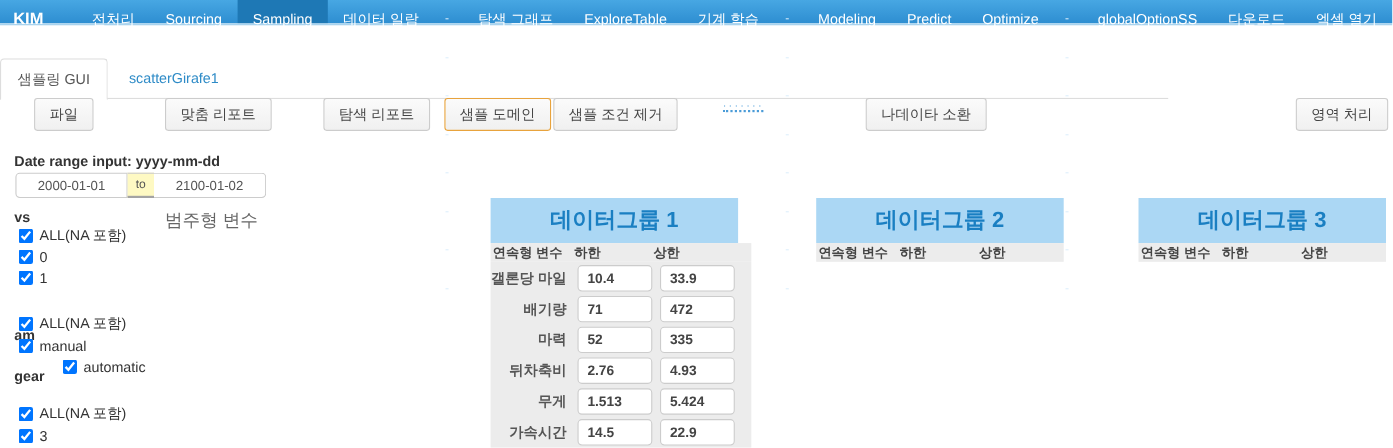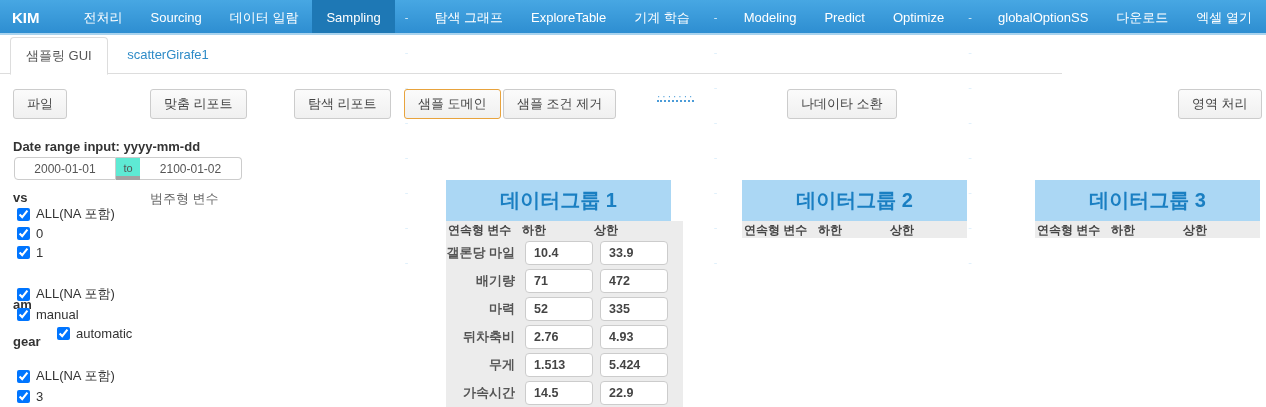--- a/index.html
+++ b/index.html
@@ -1,31 +1,31 @@
 <!DOCTYPE html>
 <html><head>
 <meta charset="utf-8">
 <style>
   * { margin:0; padding:0; box-sizing:border-box; }
   html,body { background:#fff; }
   body { font-family:"Liberation Sans","DejaVu Sans",sans-serif; }
   #page { position:relative; width:1266px; height:407px; overflow:hidden; background:#fff; }
 
   
-  .navbar { position:absolute; top:0; left:0; width:1266px; height:35px;
+  .navbar { position:absolute; top:0; left:0; width:1266px; height:23px;
             background:linear-gradient(#47a7e3,#2e8ed1); border-bottom:2px solid #a9d3ee;
             display:flex; align-items:stretch; }
   .brand { color:#fff; font-size:15px; font-weight:bold; line-height:35px; padding:0 30px 0 12px; }
   .nav-item { color:#fff; font-size:13px; line-height:35px; padding:0 14px; cursor:pointer; white-space:nowrap; }
   .nav-item.active { background:#1e78b5; }
   .nav-sep { color:#dceefb; font-size:11px; line-height:35px; padding:0 10px; letter-spacing:1px; }
 
   
-  .tabbar { position:absolute; top:36px; left:0; width:1062px; height:38px;
-            border-bottom:1px solid #ddd; padding-left:10px; }
+  .tabbar { position:absolute; top:52px; left:0; width:1062px; height:38px;
+            border-bottom:1px solid #ddd; }
   .tab { display:inline-block; font-size:13px; padding:9px 15px; cursor:pointer; }
   .tab.active { background:#fff; border:1px solid #ddd; border-bottom:1px solid #fff;
                 border-radius:4px 4px 0 0; color:#555; position:relative; top:1px; }
   .tab.link { color:#2e8bc7; border:none; }
 
   
   .toolbar { position:absolute; top:86px; left:0; width:1266px; height:30px; }
   .btn { position:absolute; top:3px; font-size:13px; color:#444; padding:5px 13px;
          background:linear-gradient(#fbfbfb,#f0f0f0); border:1px solid #ccc; border-radius:3px;
          cursor:pointer; white-space:nowrap; }
@@ -33,26 +33,26 @@
   .dots-link { position:absolute; top:8px; color:#4b9cd8; font-size:10px; letter-spacing:2px;
                line-height:6px; border-bottom:2px dotted #4b9cd8; cursor:pointer; }
 
   
   .date-label { position:absolute; left:13px; top:139px; font-size:13px; font-weight:bold; color:#333; }
   .date-group { position:absolute; left:14px; top:157px; display:flex; height:23px; }
   .date-input { width:102px; height:23px; border:1px solid #ccc; text-align:center;
                 font-size:12px; color:#555; font-family:inherit; background:#fff; }
   .date-input.first { border-radius:4px 0 0 4px; }
   .date-input.last { border-radius:0 4px 4px 0; border-left:none; }
-  .date-addon { width:24px; height:23px; background:#5eead4; border-top:1px solid #ccc;
-                border-bottom:4px solid #a3a3a3; font-size:11px; color:#555; text-align:center; line-height:21px; }
+  .date-addon { width:24px; height:23px; background:#fef9c3; border-top:1px solid #ccc;
+                border-bottom:2px solid #a3a3a3; font-size:11px; color:#555; text-align:center; line-height:21px; }
 
   
   .filter-name { position:absolute; left:13px; font-size:13px; font-weight:bold; color:#333; }
-  .filter-note { position:absolute; left:150px; font-size:13px; color:#666; }
+  .filter-note { position:absolute; left:150px; font-size:16px; color:#666; }
   .cb-row { position:absolute; left:17px; height:16px; display:flex; align-items:center; font-size:13px; color:#333; }
   .cb-row input { margin-right:6px; width:13px; height:13px; }
 
   
   .group { position:absolute; top:180px; }
   .group-header { width:225px; height:41px; background:#abd7f4; color:#1a7fc2;
                   font-size:20px; font-weight:bold; text-align:center; line-height:41px; }
   .col-row { position:relative; height:17px; background:#ececec; font-size:12px; font-weight:bold; color:#444; }
   .col-h { position:absolute; top:1px; white-space:nowrap; }
   .col-h.c0 { left:2px; } .col-h.c1 { left:76px; } .col-h.c2 { left:148px; }
@@ -65,43 +65,43 @@
 </style>
 </head>
 <body>
 
 <div id="page">
 
   <div class="navbar">
     <div class="brand">KIM</div>
     <div class="nav-item">전처리</div>
     <div class="nav-item">Sourcing</div>
+    <div class="nav-item active">Sampling</div>
     <div class="nav-item">데이터 일람</div>
-    <div class="nav-item active">Sampling</div>
     <div class="nav-sep">--------</div>
     <div class="nav-item">탐색 그래프</div>
     <div class="nav-item">ExploreTable</div>
     <div class="nav-item">기계 학습</div>
     <div class="nav-sep">--------</div>
     <div class="nav-item">Modeling</div>
     <div class="nav-item">Predict</div>
     <div class="nav-item">Optimize</div>
     <div class="nav-sep">--------</div>
     <div class="nav-item">globalOptionSS</div>
     <div class="nav-item">다운로드</div>
     <div class="nav-item">엑셀 열기</div>
   </div>
 
   <div class="tabbar">
     <div class="tab active">샘플링 GUI</div>
     <div class="tab link">scatterGirafe1</div>
   </div>
 
   <div class="toolbar">
-    <button class="btn" style="left:13px;">파일</button>
+    <button class="btn" style="left:31px;">파일</button>
     <button class="btn" style="left:150px;">맞춤 리포트</button>
     <button class="btn" style="left:294px;">탐색 리포트</button>
     <button class="btn highlight" style="left:404px;">샘플 도메인</button>
     <button class="btn" style="left:503px;">샘플 조건 제거</button>
     <span class="dots-link" style="left:657px;">·······</span>
     <button class="btn" style="left:787px;">나데이타 소환</button>
     <button class="btn" style="left:1178px;">영역 처리</button>
   </div>
 
   <div class="date-label">Date range input: yyyy-mm-dd</div>

